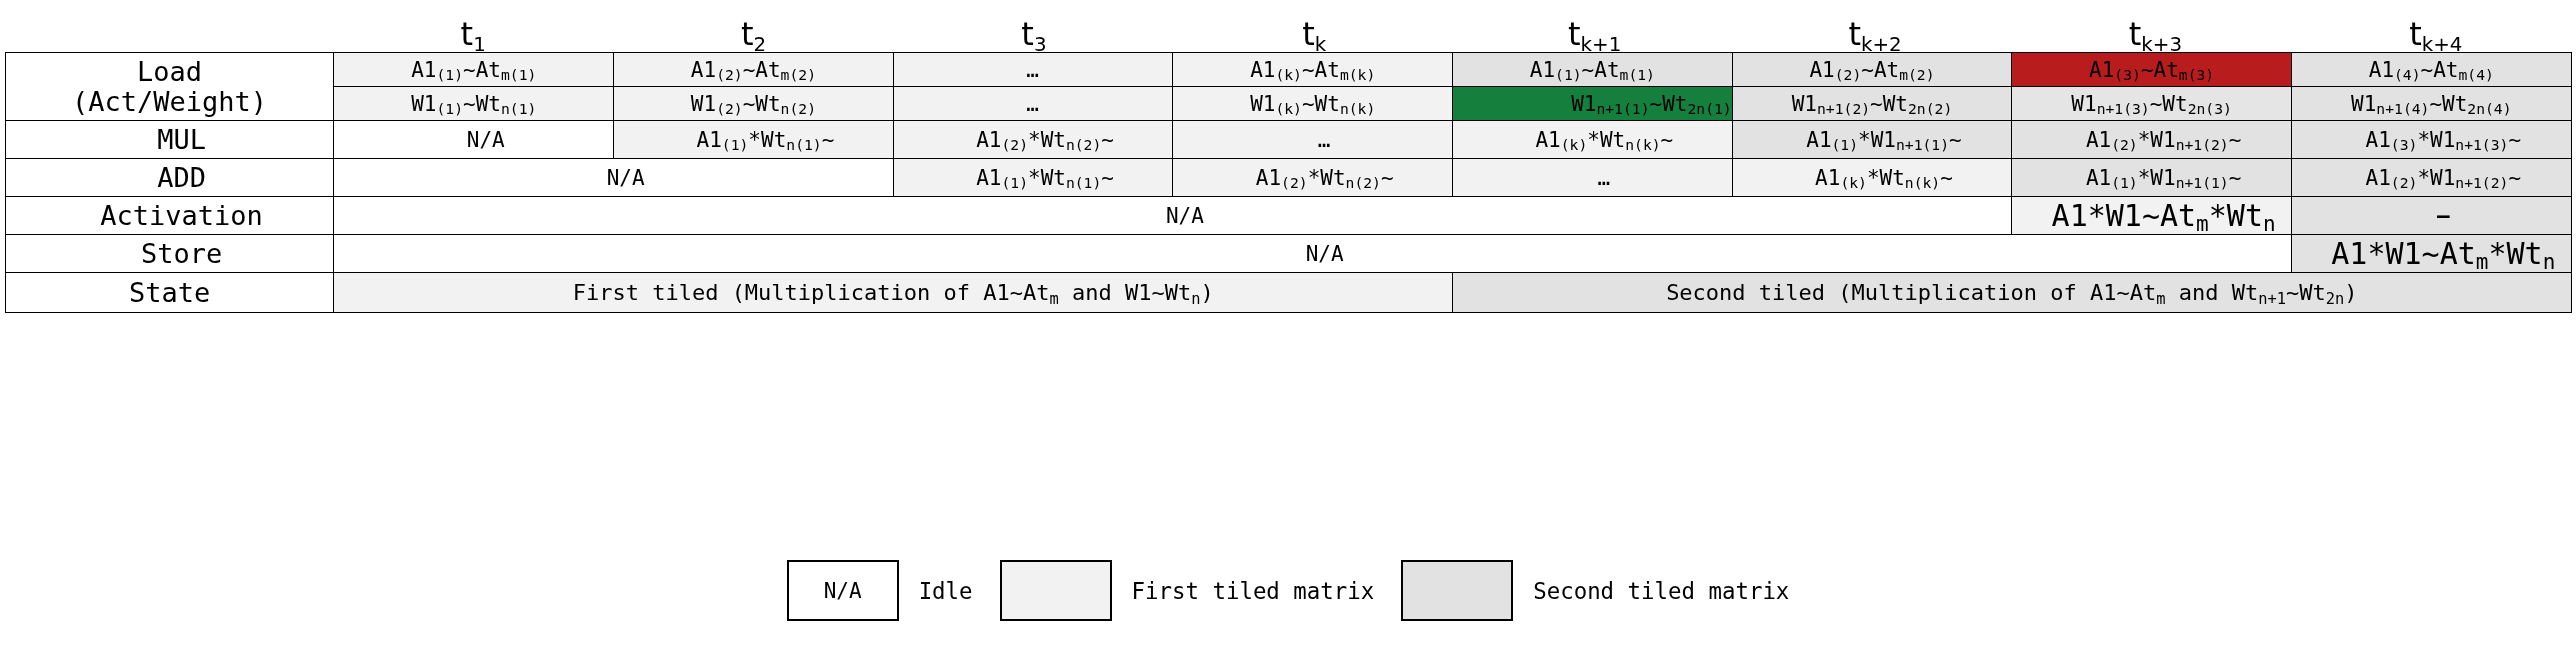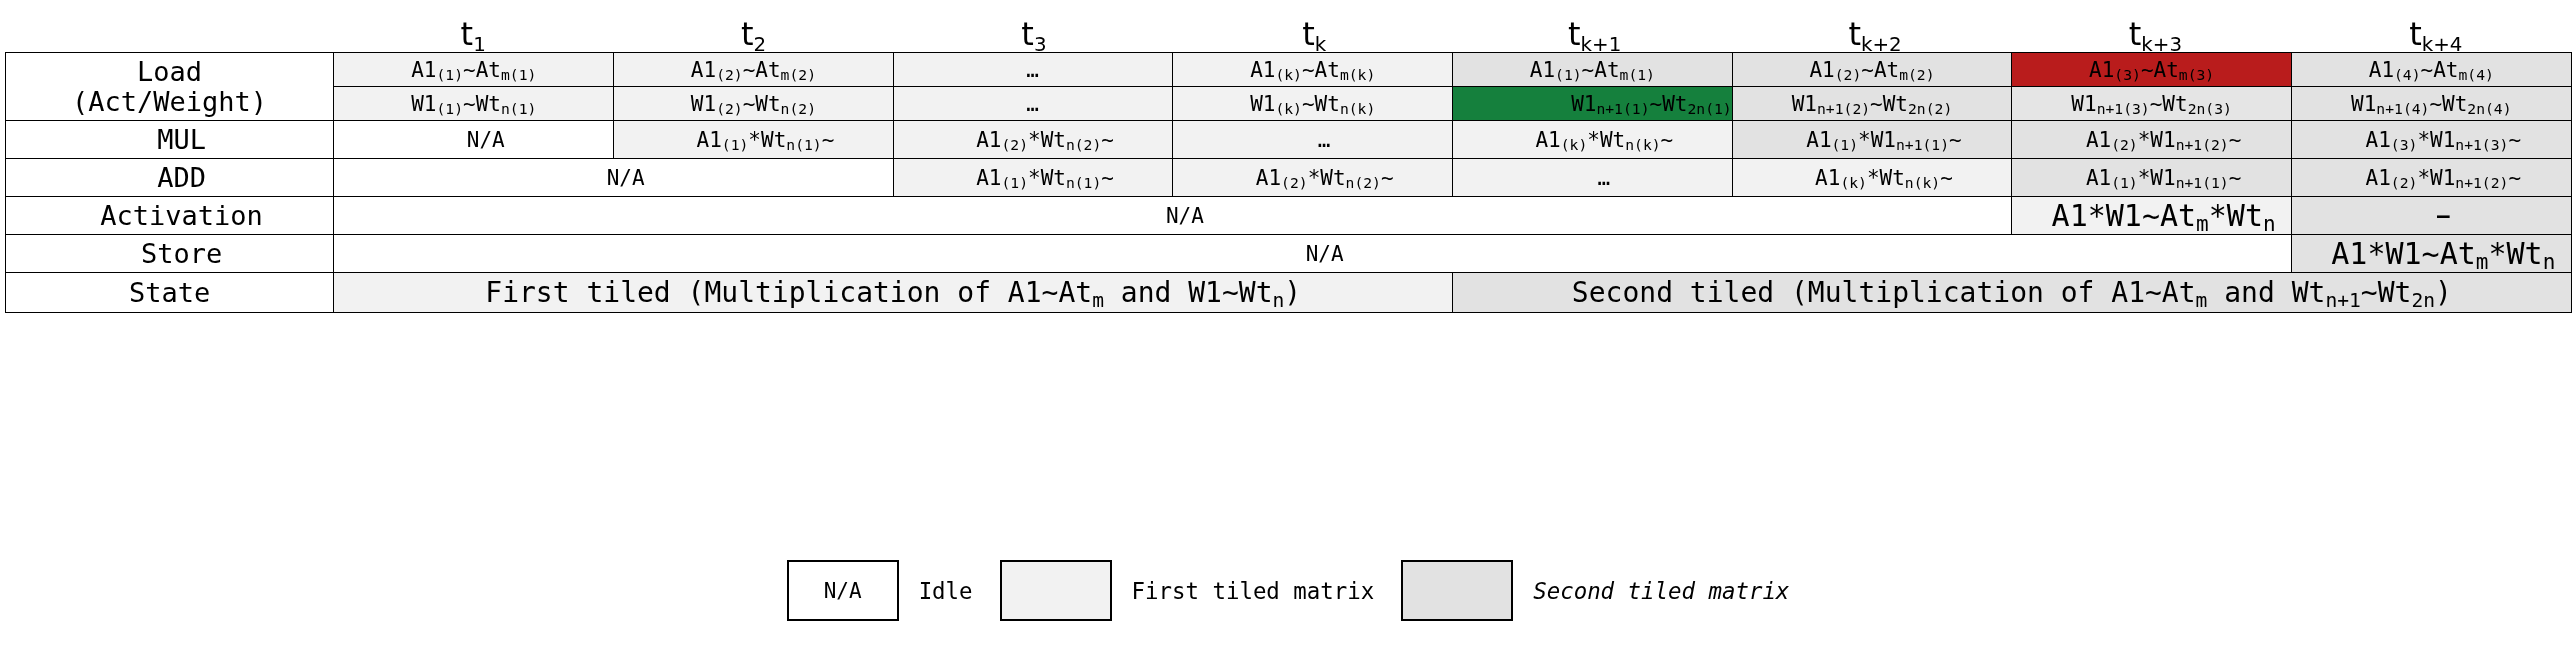--- a/index.html
+++ b/index.html
@@ -63,21 +63,21 @@
 
   
   .idle{background:#ffffff;}
   .tile1{background:#f2f2f2;}
   .tile2{background:#e2e2e2;}
 
   .sup{font-size:0.70em;vertical-align:baseline;position:relative;top:0.26em;}
   .dots{letter-spacing:1.2px;font-size:20px;}
   .dash{font-size:23.6px;font-weight:700;}
 
-  td.statecell{font-size:28px;height:39px;margin-top:44px;}
+  td.statecell{font-size:22px;height:39px;margin-top:44px;}
   td.actcell{font-size:30px;}
 
   
   tr.loadrow td{height:33px;}
   tr.bigrow td{height:37px;padding-left:24px;}
 
   
   .legend{
     position:absolute;left:0;top:560px;width:2576px;
     display:flex;align-items:center;justify-content:center;
@@ -90,21 +90,21 @@
     display:flex;align-items:center;justify-content:center;
     font-size:21px;
     font-family:"DejaVu Sans Mono","Liberation Mono",monospace;
   }
   .legend .lbl{
     font-size:22.4px;
     padding:0 27px 0 20px;
     font-family:"DejaVu Sans Mono","Liberation Mono",monospace;
     white-space:nowrap;
   }
-  .legend .lbl.last{padding-right:0;font-style:italic;}
+  .legend .lbl.last{padding-right:0;}
 </style>
 </head>
 <body>
 
 <div class="page">
 
   <div class="timeline">
     <div class="spacer"></div>
     <div class="tcols">
       <div class="tcol">

